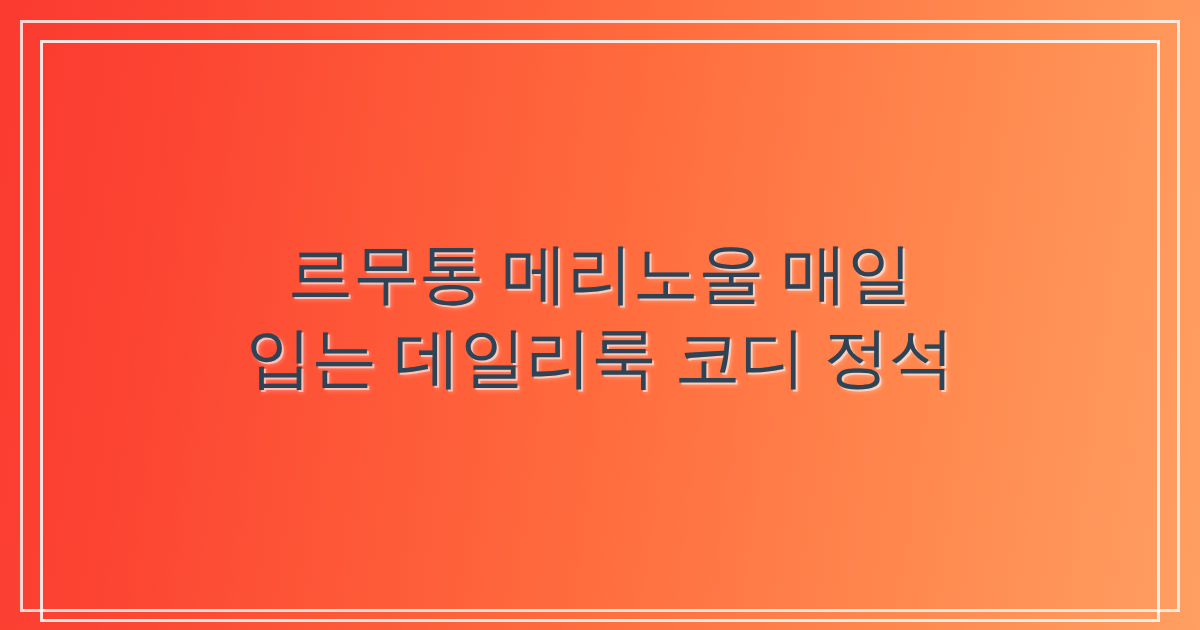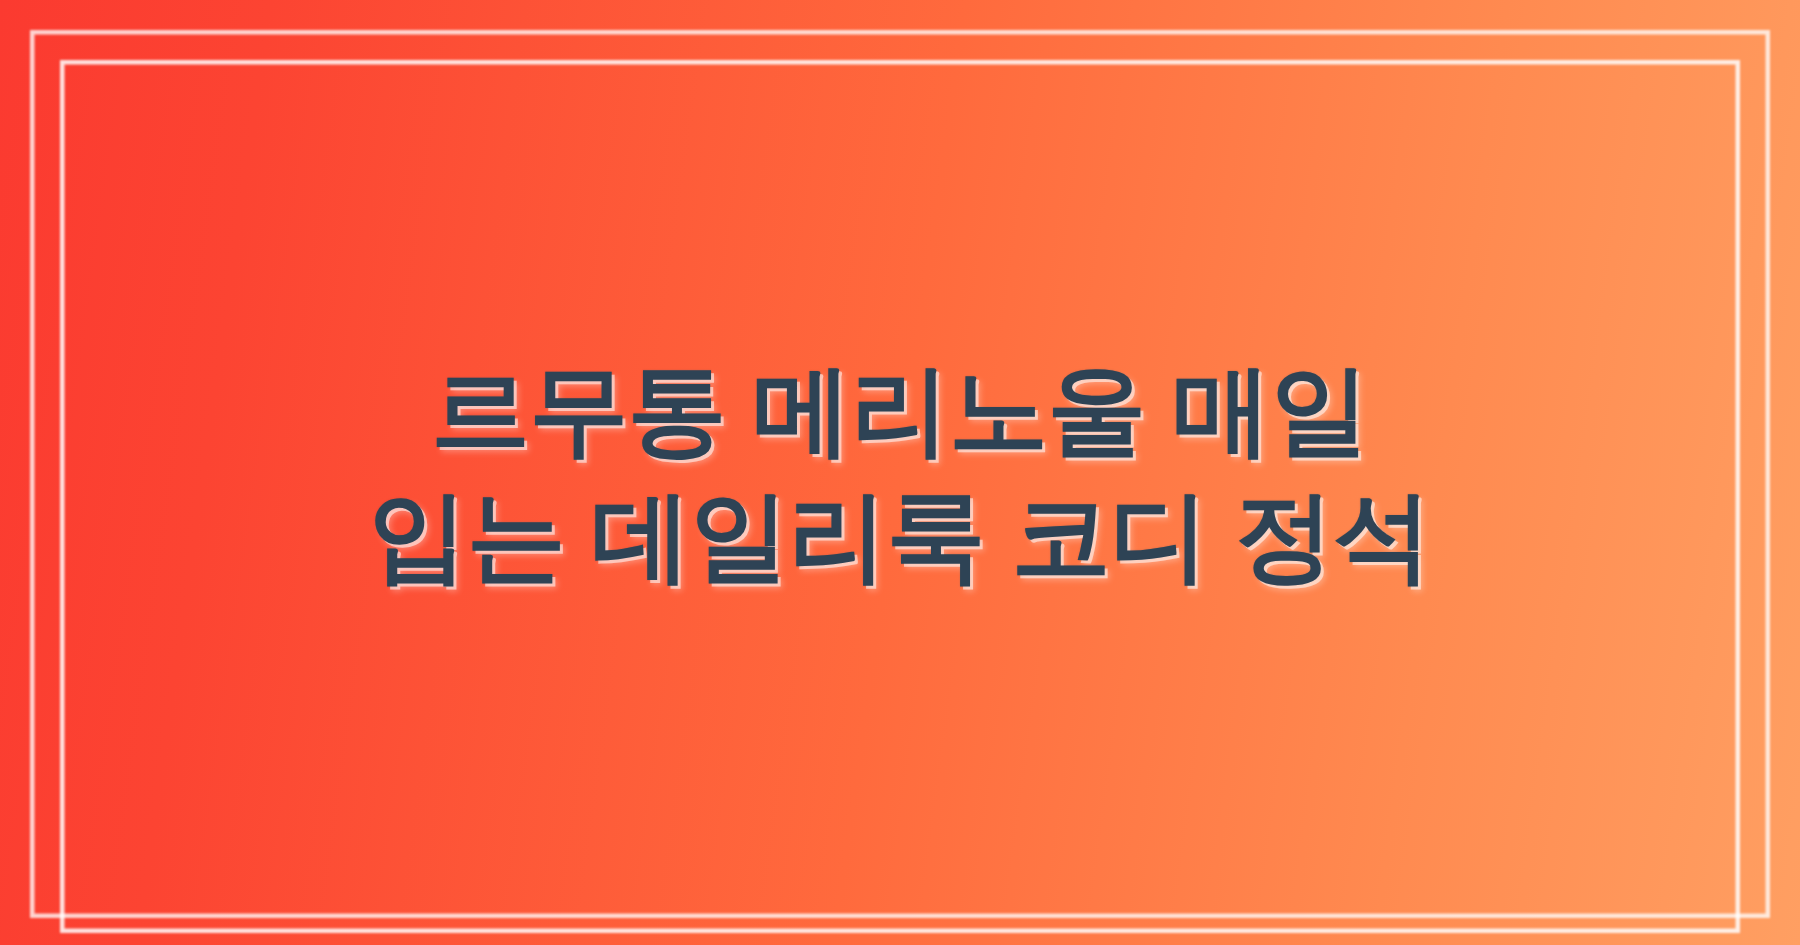--- a/index.html
+++ b/index.html
@@ -60,21 +60,21 @@
     display: flex;
     align-items: center;
     justify-content: center;
     padding: 0 120px;
   }
 
   .title {
     color: #2e4355;
     font-size: 66px;
     line-height: 1.28;
-    font-weight: 700;
+    font-weight: 400;
     text-align: center;
     letter-spacing: -0.5px;
     text-shadow:
       2px 2px 0 rgba(255,255,255,0.55),
       3px 3px 4px rgba(255,255,255,0.30),
       0 0 1px rgba(46,67,85,0.4);
     word-break: keep-all;
     max-width: 720px;
   }
 </style>

